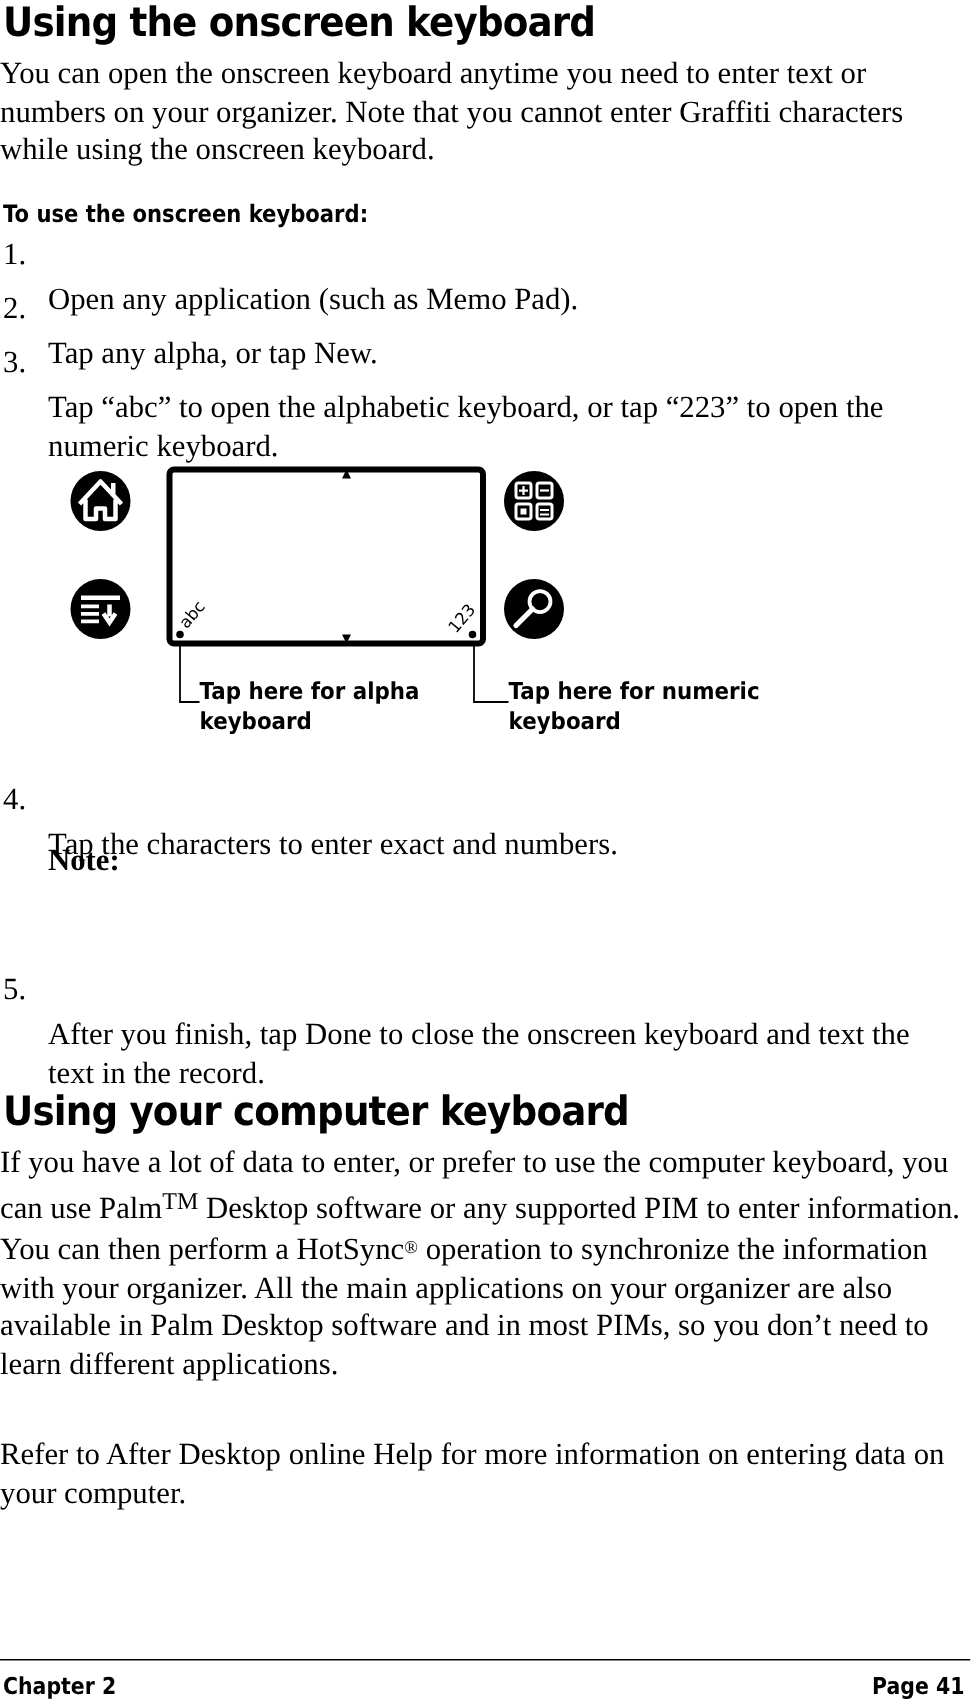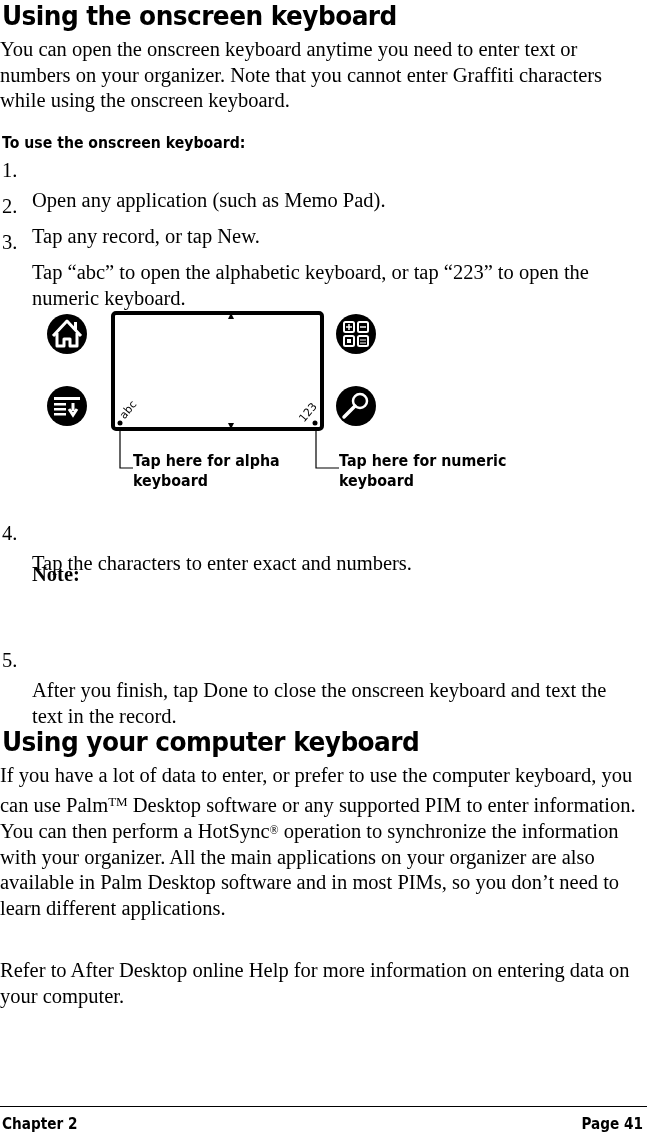--- a/index.html
+++ b/index.html
@@ -112,39 +112,39 @@
       top: 1114px;
       font-family: "DejaVu Sans", sans-serif;
       font-weight: bold;
       font-size: 15.5px;
       line-height: 20px;
       white-space: nowrap;
       transform: scaleX(0.88);
     }
     .footer.left { left: 2px; transform-origin: left top; }
     .footer.right { right: 4px; transform-origin: right top; }
-    sup.tm { font-size: 13px; vertical-align: 6px; }
+    sup.tm { font-size: 16px; vertical-align: 6px; }
     sup.reg { font-size: 12px; vertical-align: 4px; }
   </style>
 </head>
 <body>
 
 <div class="h1" style="top:0px;">Using the onscreen keyboard</div>
 
 <div class="body-text" style="top:37px;">You can open the onscreen keyboard anytime you need to enter text or numbers on your organizer. Note that you cannot enter Graffiti characters while using the onscreen keyboard.</div>
 
 <div class="proc-heading" style="top:133px;">To use the onscreen keyboard:</div>
 
 <div class="step" style="top:158px;">
   <span class="num">1.</span>
   <span class="txt">Open any application (such as Memo Pad).</span>
 </div>
 <div class="step" style="top:194px;">
   <span class="num">2.</span>
-  <span class="txt">Tap any record, or tap New.</span>
+  <span class="txt">Tap any alpha, or tap New.</span>
 </div>
 <div class="step" style="top:230px;">
   <span class="num">3.</span>
   <span class="txt">Tap “abc” to open the alphabetic keyboard, or tap “223” to open the numeric keyboard.</span>
 </div>
 
 <div class="figure">
   <svg width="500" height="200" viewBox="0 0 500 200" xmlns="http://www.w3.org/2000/svg">
 
     <g>

